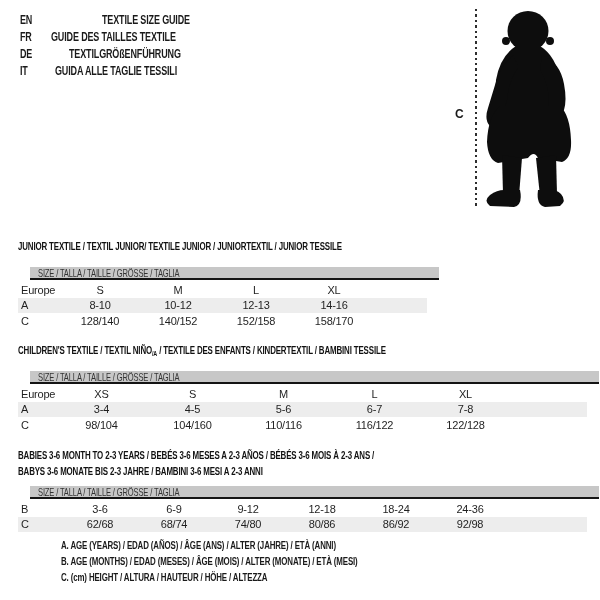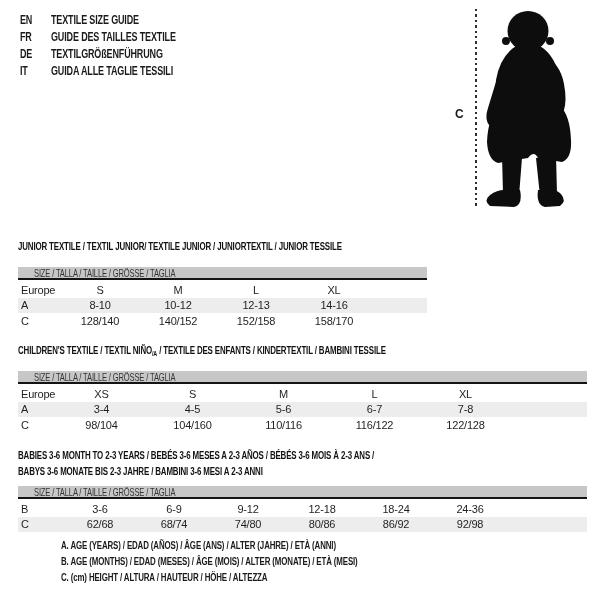--- a/index.html
+++ b/index.html
@@ -7,34 +7,34 @@
     width:600px;height:600px;position:relative;background:#ffffff;
     font-family:"Liberation Sans","DejaVu Sans",sans-serif;color:#1a1a1a;
     overflow:hidden;
   }
   .abs{position:absolute;}
   
   .cond{display:inline-block;transform:scaleX(0.72);transform-origin:0 50%;white-space:nowrap;letter-spacing:-0.2px;}
 
   
   .langs{left:20px;top:12px;}
-  .lang-row{display:flex;line-height:17px;font-size:12.5px;font-weight:700;}
+  .lang-row{display:flex;line-height:17px;font-size:12.5px;font-weight:700;justify-content:space-between;}
   .lang-code{width:31px;flex:0 0 31px;}
 
   
   .dotline{left:475px;top:9px;width:2px;height:199px;
     background-image:repeating-linear-gradient(to bottom,#2e2e2e 0 2.4px,transparent 2.4px 5.4px);}
   .fig-c{left:455px;top:107px;font-size:12px;font-weight:700;}
 
   
   .tbl{position:absolute;margin-top:24px;}
   .tbl-title{position:absolute;left:0;top:0;font-size:11px;font-weight:700;color:#111;}
   .tbl-title .line{display:block;line-height:16px;}
-  .size-bar{position:absolute;left:0;height:13px;line-height:13px;background:#c7c7c7;
-    border-bottom:2px solid #141414;width:100%;box-sizing:border-box;padding-left:16px;
+  .size-bar{position:absolute;left:12px;height:13px;line-height:13px;background:#c7c7c7;
+    border-bottom:2px solid #141414;width:100%;box-sizing:border-box;padding-left:8px;
     font-size:10.5px;color:#333;}
   table{position:absolute;left:0;border-collapse:collapse;table-layout:fixed;width:100%;}
   td{height:15.6px;font-size:11px;text-align:center;padding:0;letter-spacing:-0.2px;color:#1f1f1f;
     overflow:hidden;white-space:nowrap;}
   td.lab{text-align:left;padding-left:3px;}
   tr.stripe td{background:#ededed;}
   .sub{font-size:7.5px;vertical-align:-2px;}
 
   
   .legend{left:33px;top:537px;margin-left:28px;}

